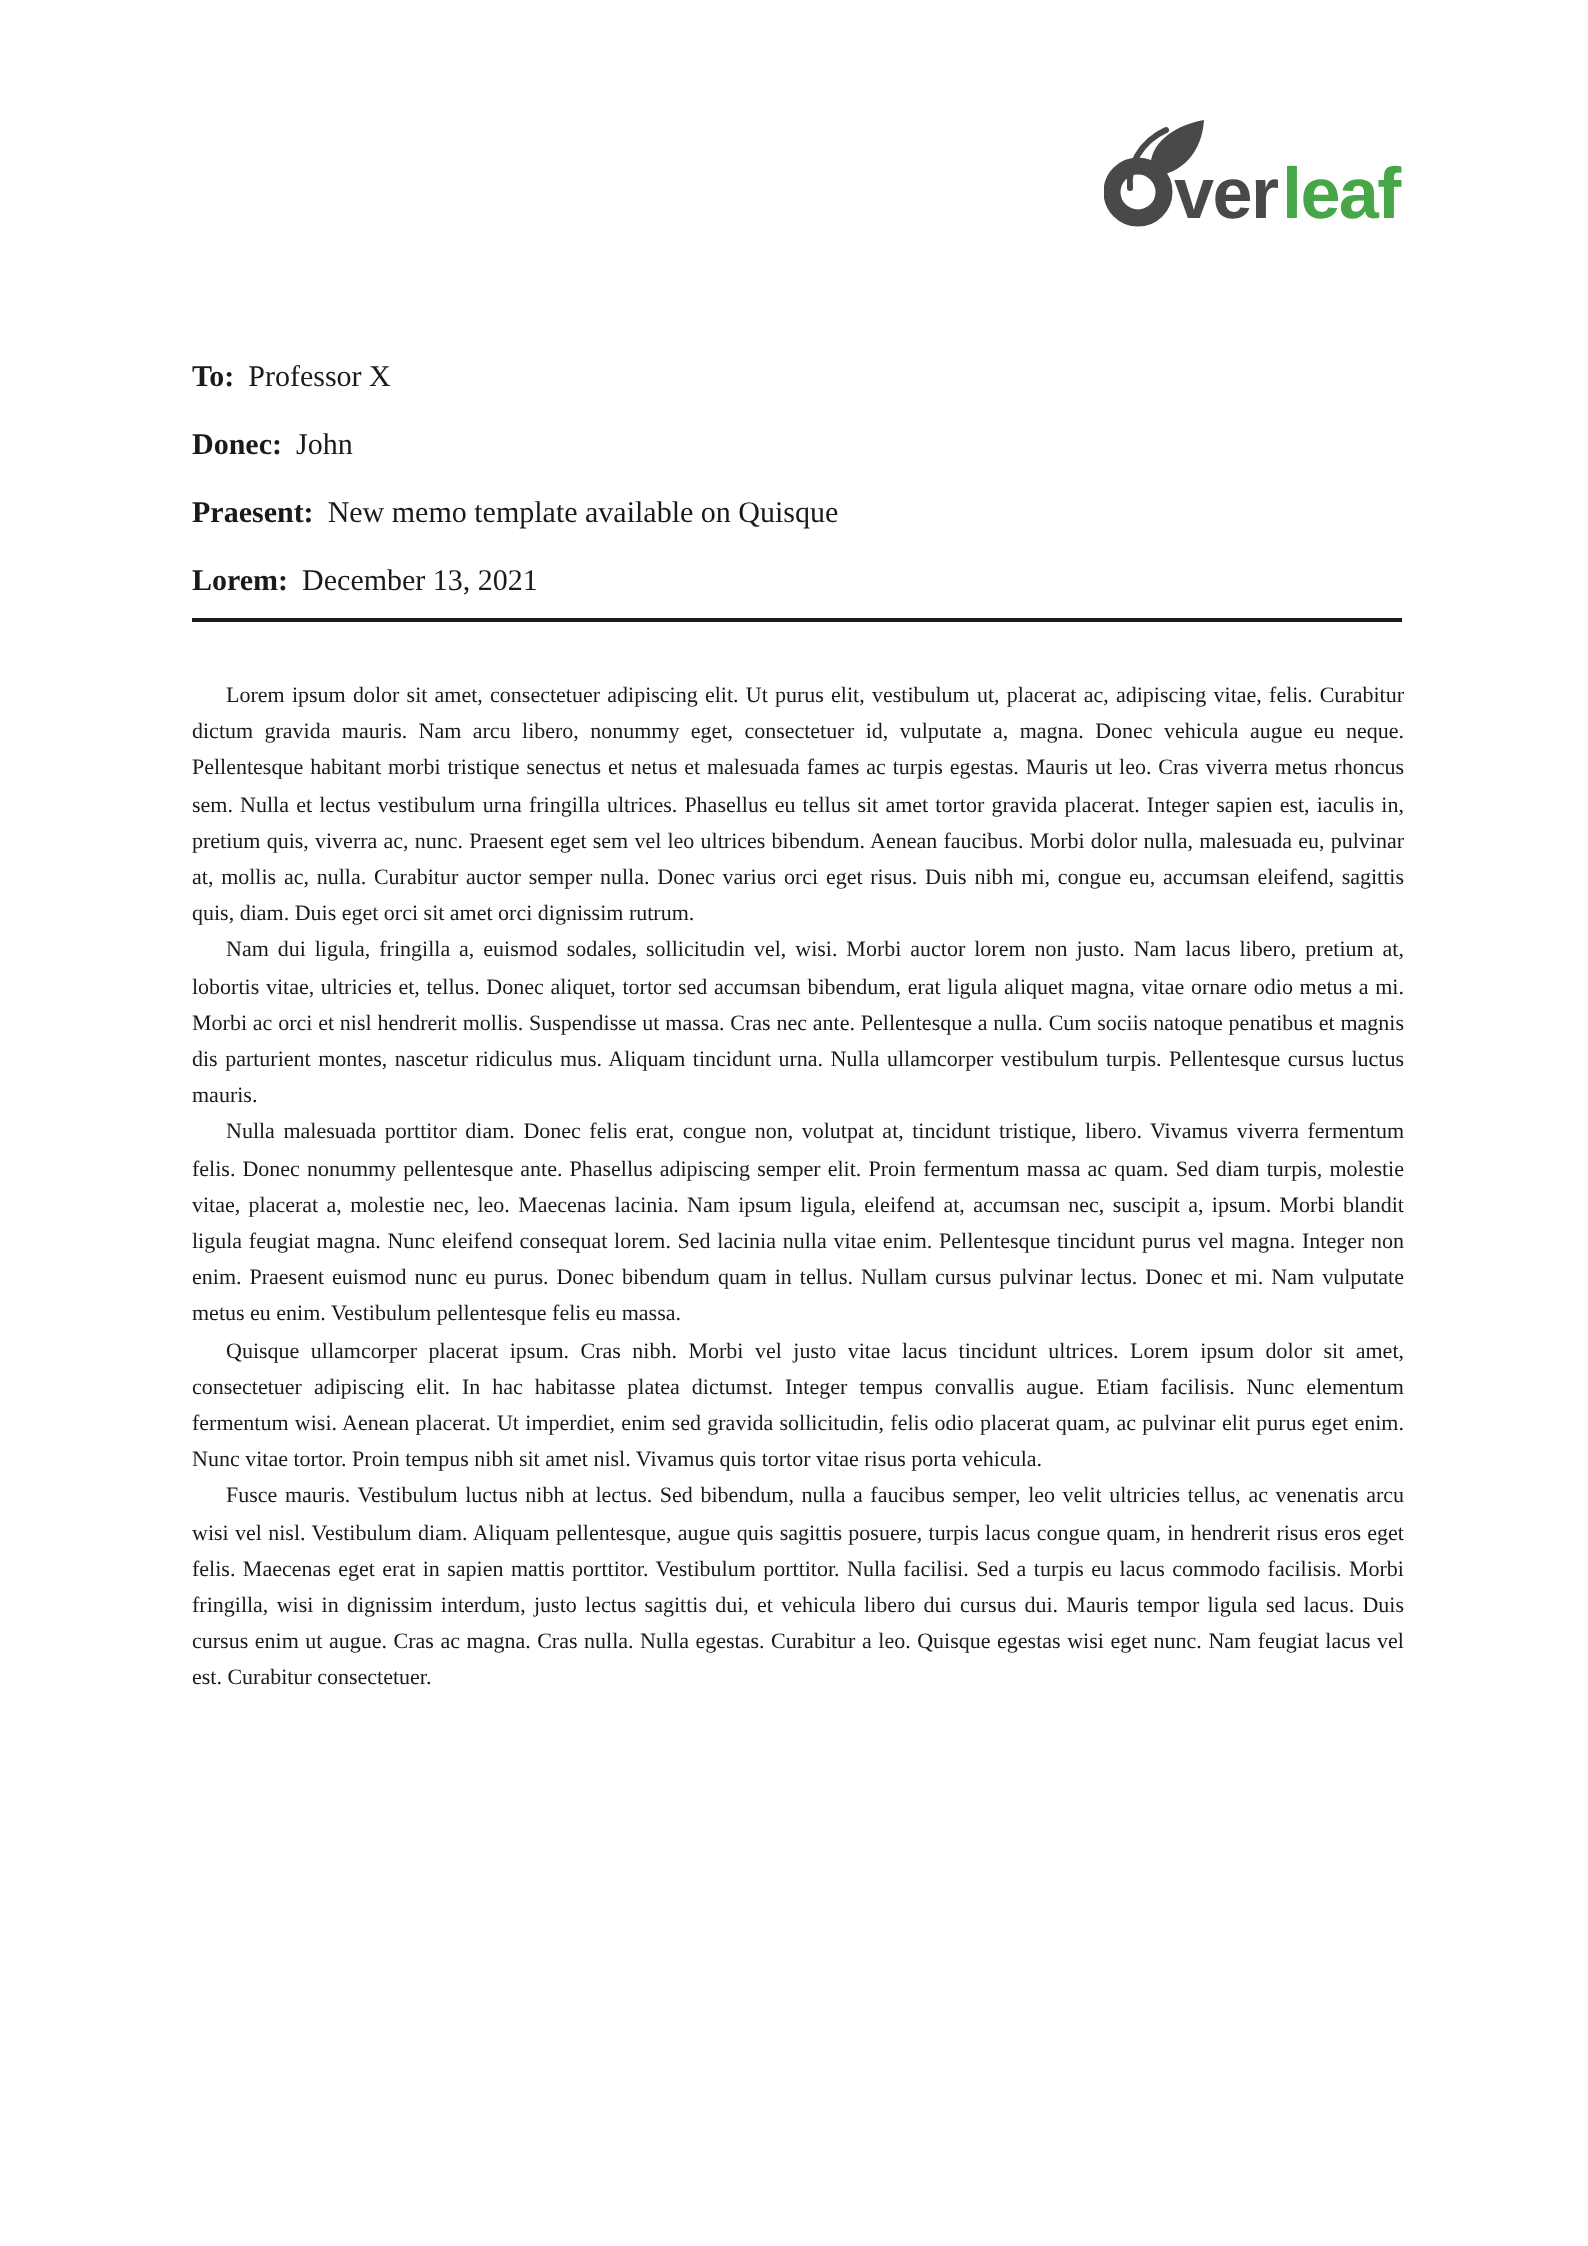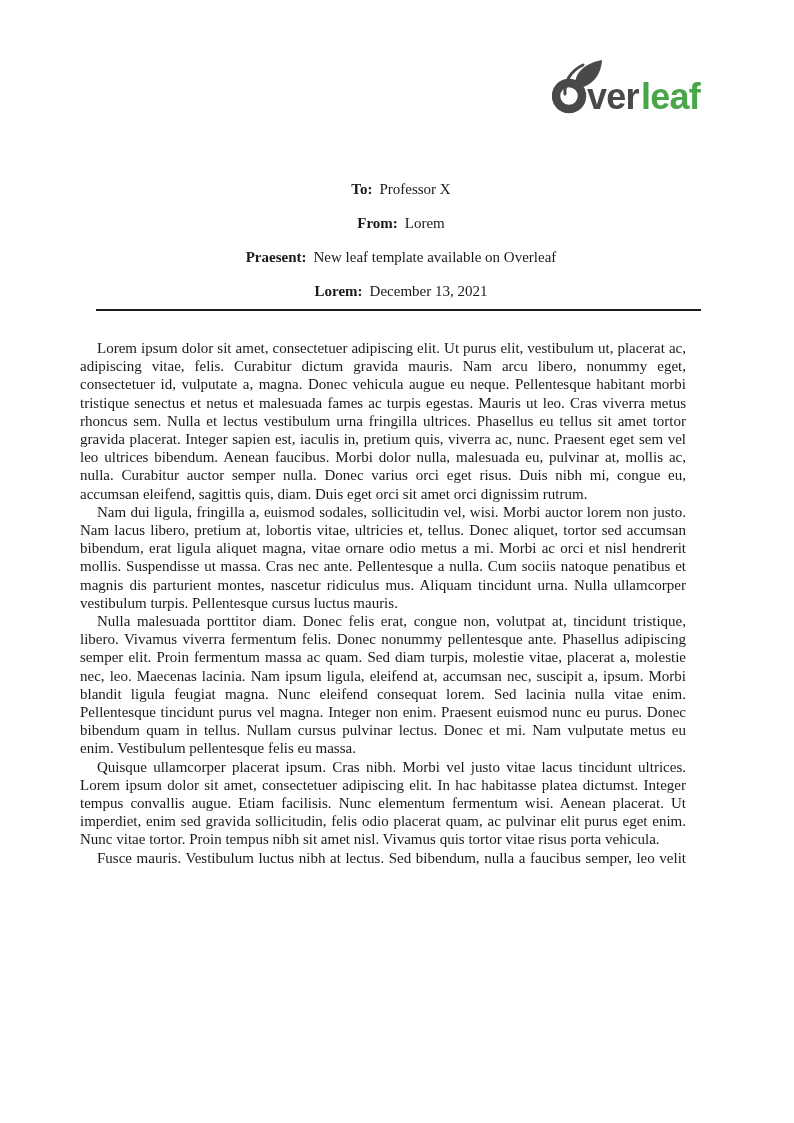--- a/index.html
+++ b/index.html
@@ -42,42 +42,41 @@
   .logo .green-part { fill: var(--logo_green); }
 
   
   .memo-header {
     position: absolute;
     left: 96px;
     top: 180px;
     width: 610px;
     font-size: 15px;
     line-height: 19px;
-    text-align: center;
   }
   .memo-field { margin-bottom: 15px; }
   .memo-field .label { font-weight: bold; margin-right: 7px; }
 
   
   .rule {
     position: absolute;
     left: 96px;
     top: 309px;
     width: 605px;
     height: 2px;
     background: var(--text);
   }
 
   
   .doc-body {
     position: absolute;
-    left: 80px;
+    left: 96px;
     top: 339px;
     width: 606px;
-    font-size: 15px;
+    font-size: 11px;
     line-height: 18.2px;
     text-align: justify;
   }
   .doc-body p {
     margin: 0;
     text-indent: 17px;
   }
 
   
   .page-footer {
@@ -103,24 +102,24 @@
       <text class="wordpart gray-part" x="35" y="50">ver</text>
       <text class="wordpart green-part" x="89" y="50">leaf</text>
     </svg>
   </div>
 
   <div class="memo-header">
     <div class="memo-field">
       <span class="label">To:</span><span class="value">Professor X</span>
     </div>
     <div class="memo-field">
-      <span class="label">From:</span><span class="value">Lorem</span>
+      <span class="label">Donec:</span><span class="value">John</span>
     </div>
     <div class="memo-field">
-      <span class="label">Praesent:</span><span class="value">New leaf template available on Overleaf</span>
+      <span class="label">Praesent:</span><span class="value">New memo template available on Quisque</span>
     </div>
     <div class="memo-field">
       <span class="label">Lorem:</span><span class="value">December 13, 2021</span>
     </div>
   </div>
 
   <div class="rule"></div>
 
   <div class="doc-body">
     <p>Lorem ipsum dolor sit amet, consectetuer adipiscing elit. Ut purus elit, vestibulum ut, placerat ac, adipiscing vitae, felis. Curabitur dictum gravida mauris. Nam arcu libero, nonummy eget, consectetuer id, vulputate a, magna. Donec vehicula augue eu neque. Pellentesque habitant morbi tristique senectus et netus et malesuada fames ac turpis egestas. Mauris ut leo. Cras viverra metus rhoncus sem. Nulla et lectus vestibulum urna fringilla ultrices. Phasellus eu tellus sit amet tortor gravida placerat. Integer sapien est, iaculis in, pretium quis, viverra ac, nunc. Praesent eget sem vel leo ultrices bibendum. Aenean faucibus. Morbi dolor nulla, malesuada eu, pulvinar at, mollis ac, nulla. Curabitur auctor semper nulla. Donec varius orci eget risus. Duis nibh mi, congue eu, accumsan eleifend, sagittis quis, diam. Duis eget orci sit amet orci dignissim rutrum.</p>

